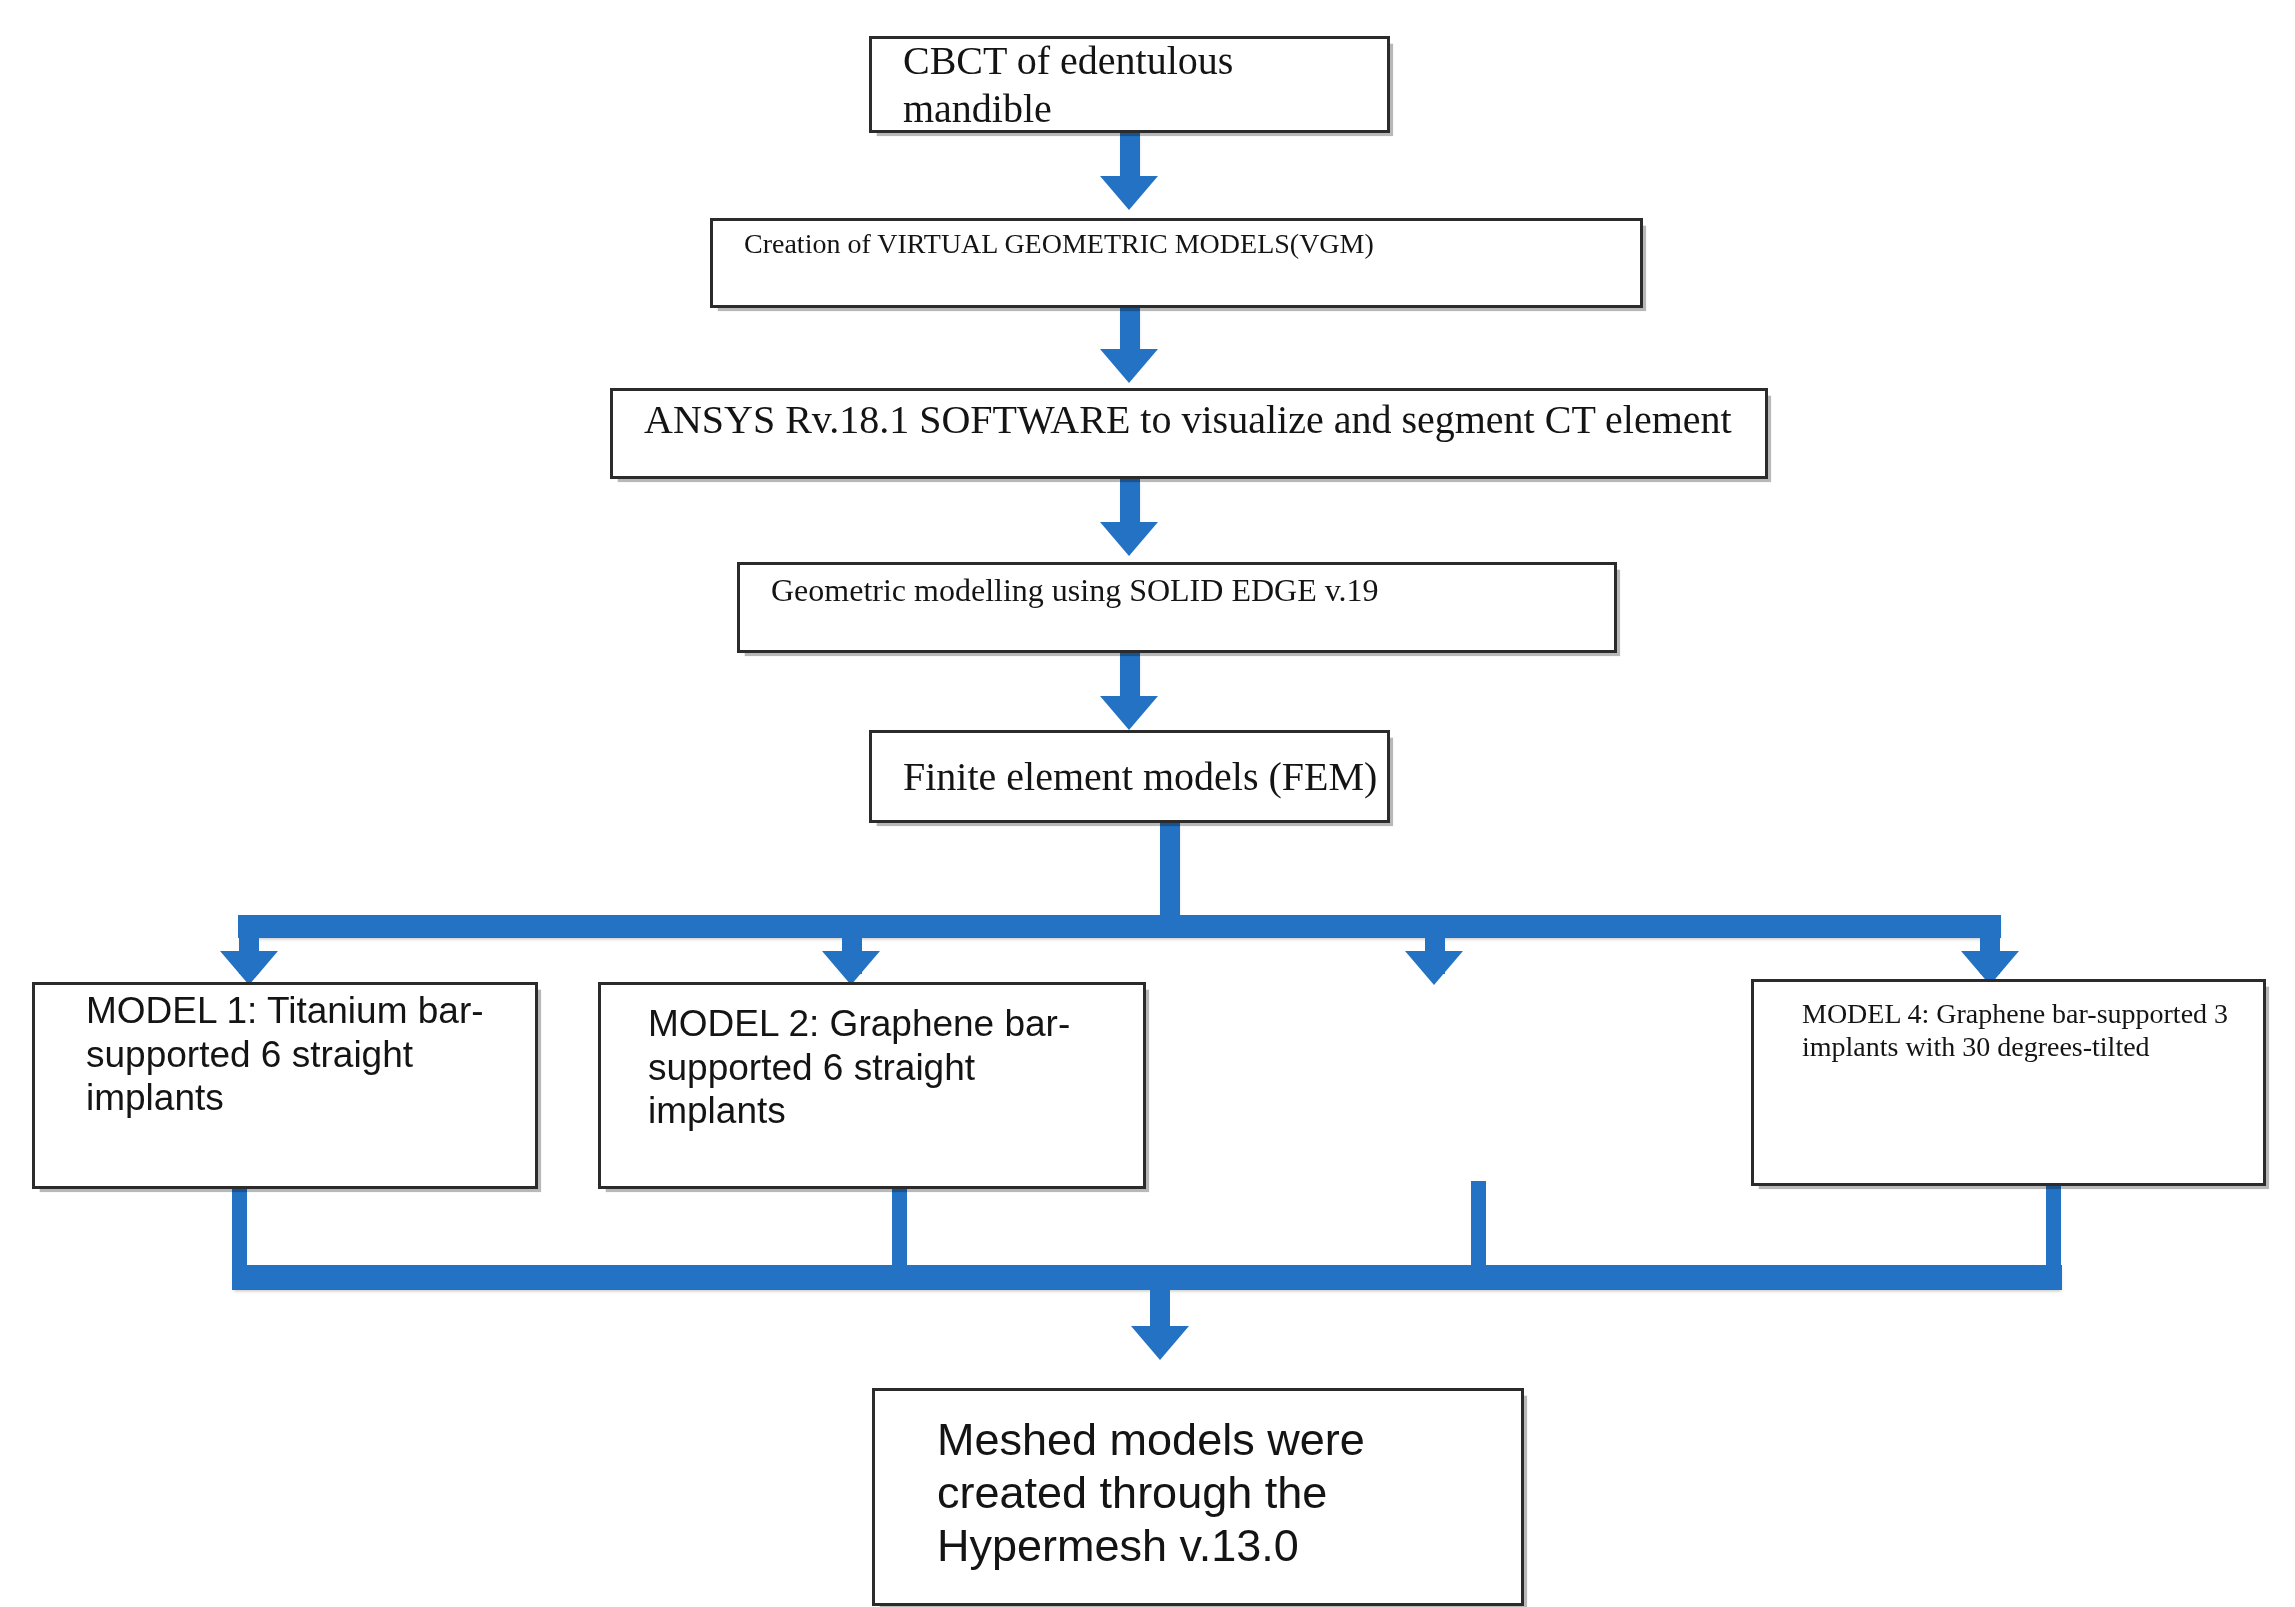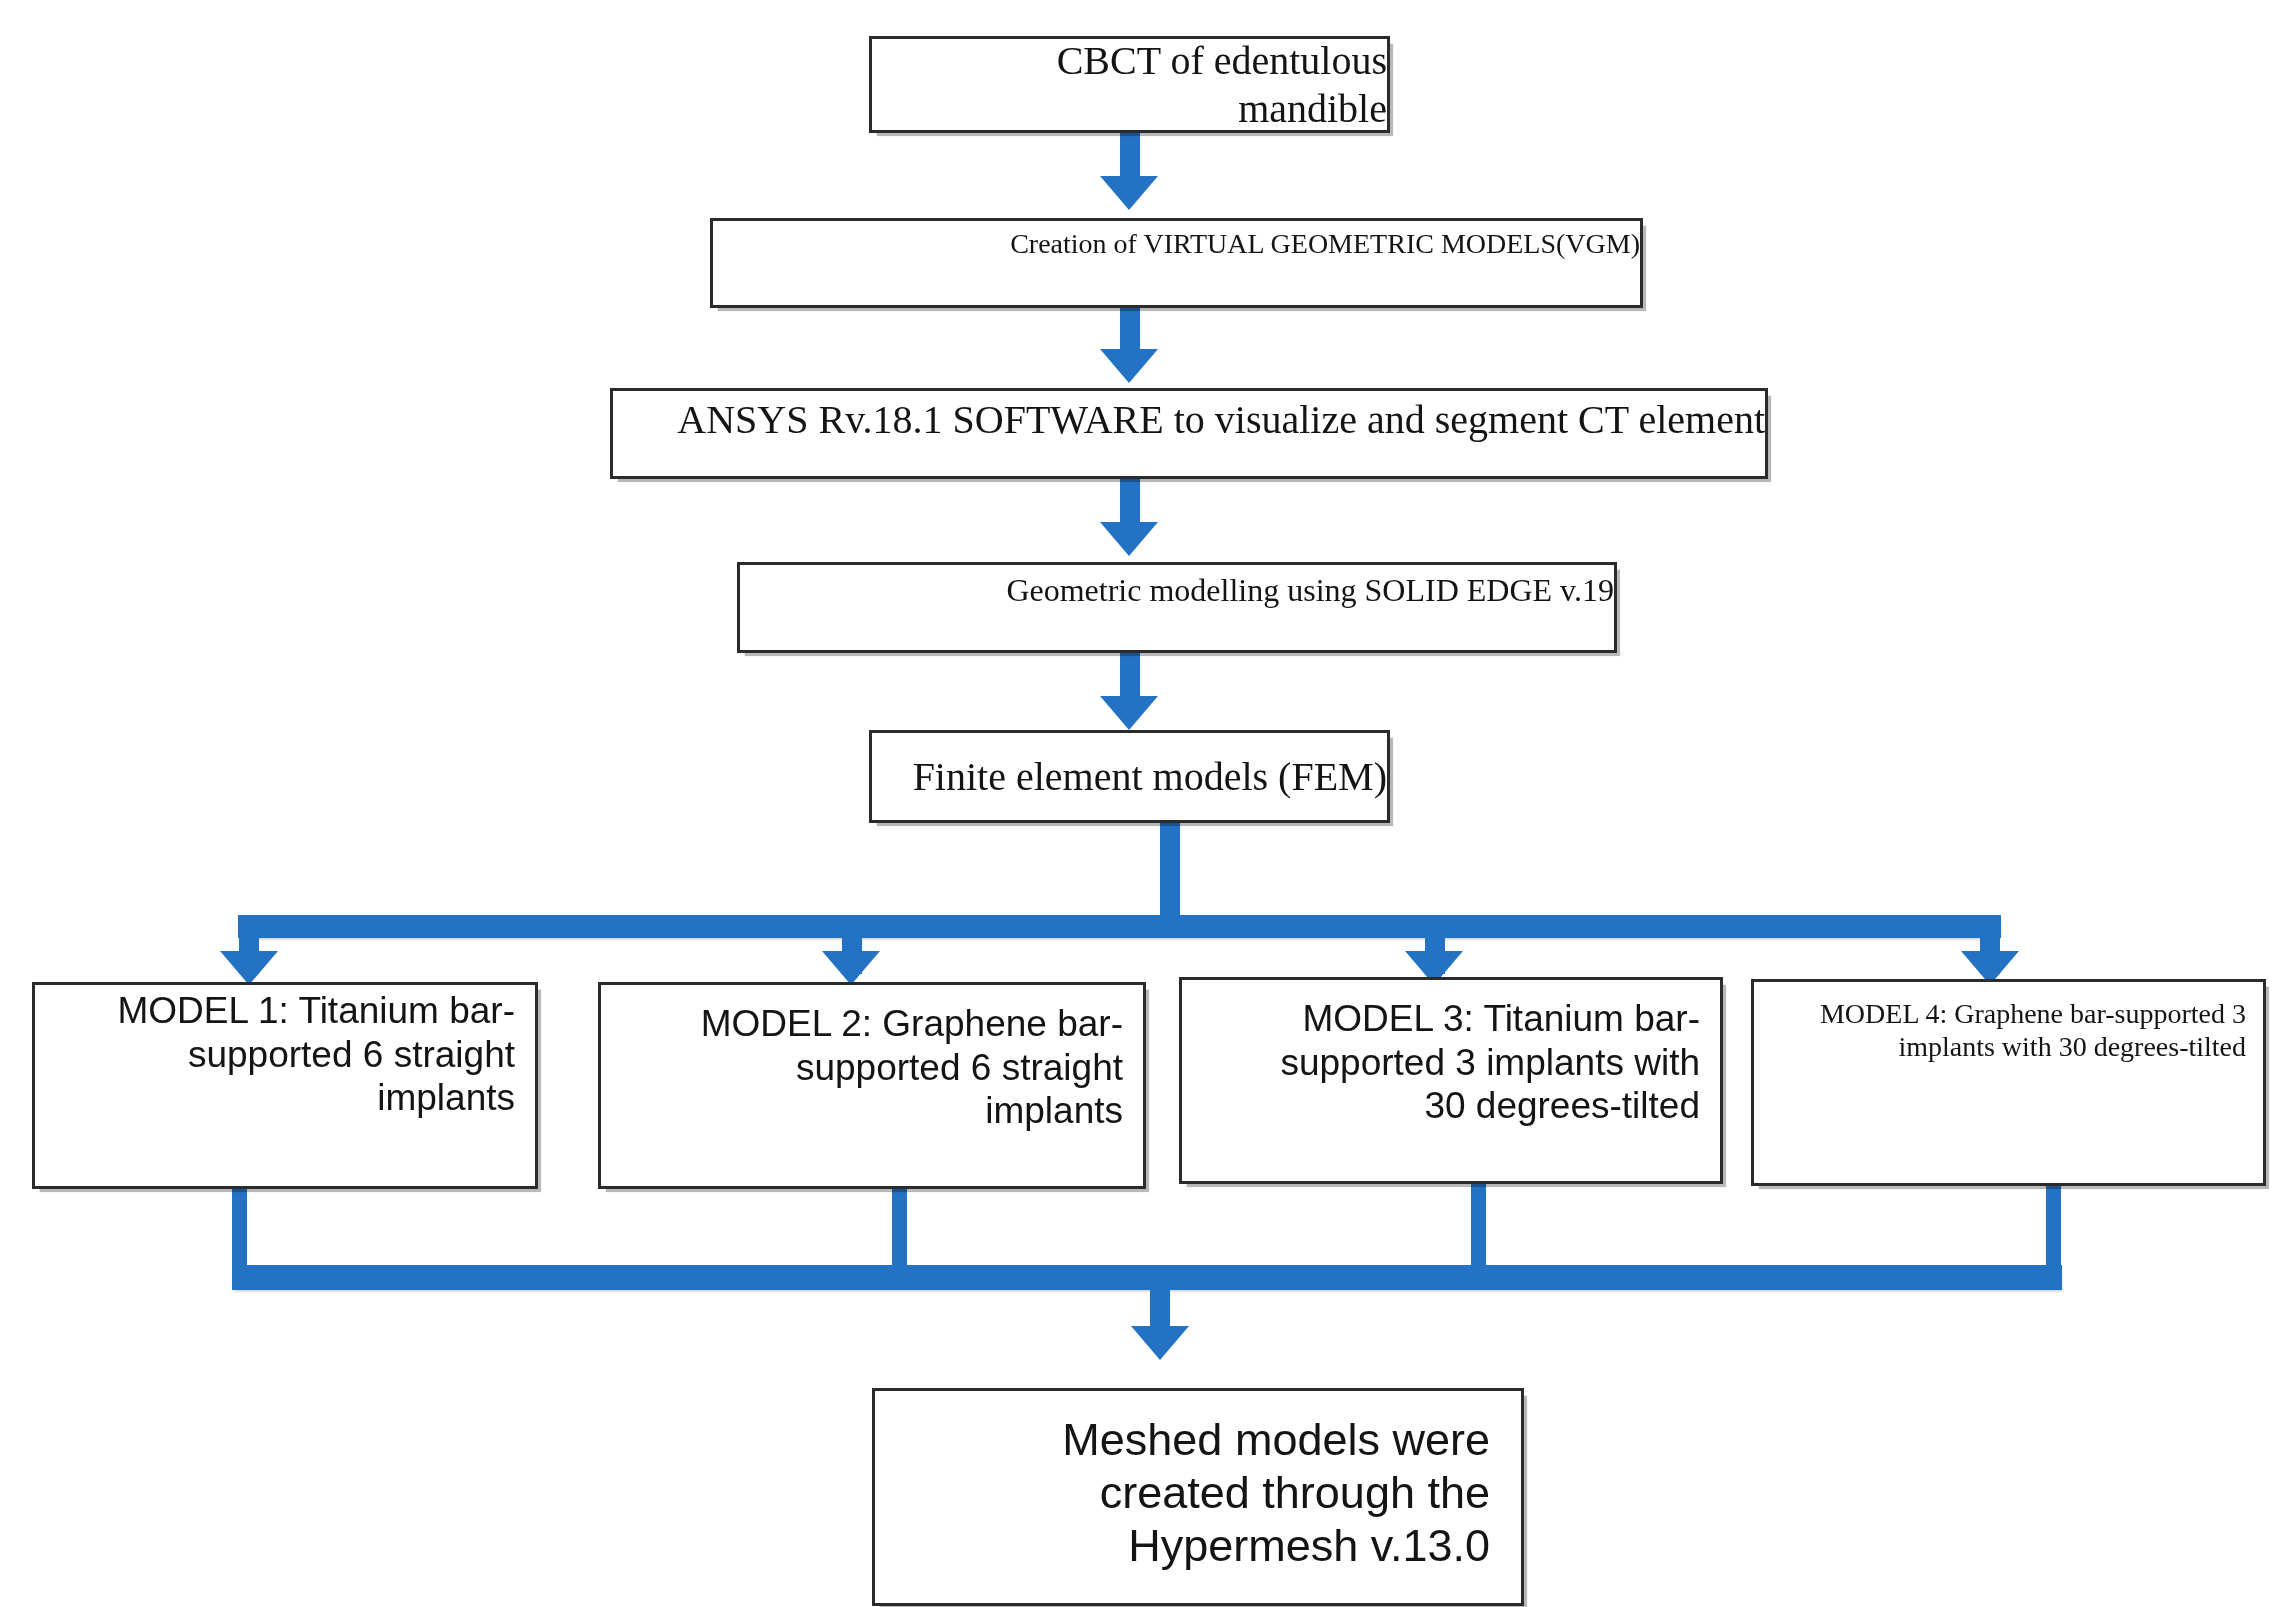--- a/index.html
+++ b/index.html
@@ -25,21 +25,21 @@
     background: #ffffff;
     border: 3.1px solid #2b2b2b;
     box-shadow: 5.4px 5.4px 0 -2.3px rgba(0,0,0,0.28);
     display: flex;
     justify-content: center;
     z-index: 5;
   }
   .node .label {
     display: block;
     width: 100%;
-    text-align: right;
+    text-align: left;
     color: #141414;
     line-height: 1.18;
     margin-left: 31px;
   }
 
   
   .serif .label {
     font-family: "Liberation Serif", serif;
   }
   
@@ -140,23 +140,20 @@
   </div>
 
   <div class="node sans n-upper" style="left:32px; top:982px; width:506px; height:207px; font-size:37px; padding:4px 20px 0 20px;">
     <span class="label">MODEL 1: Titanium bar-supported 6 straight implants</span>
   </div>
 
   <div class="node sans n-upper" style="left:598px; top:982px; width:548px; height:207px; font-size:37px; padding:17px 20px 0 16px;">
     <span class="label">MODEL 2: Graphene bar-supported 6 straight implants</span>
   </div>
 
-  <div class="node sans n-upper" style="left:1179px; top:977px; width:544px; height:207px; font-size:37px; padding:17px 20px 0 20px;">
-    <span class="label">MODEL 3: Titanium bar-supported 3 implants with 30 degrees-tilted</span>
-  </div>
 
   <div class="node serif n-upper" style="left:1751px; top:979px; width:515px; height:207px; font-size:28px; padding:15.4px 17px 0 17px;">
     <span class="label">MODEL 4: Graphene bar-supported 3 implants with 30 degrees-tilted</span>
   </div>
 
   <div>
 
     <div class="conn stem-sm" style="left:232px; top:1186px; height:94px;"></div>
     <div class="conn stem-sm" style="left:892px; top:1186px; height:94px;"></div>
     <div class="conn stem-sm" style="left:1471px; top:1181px; height:99px;"></div>

